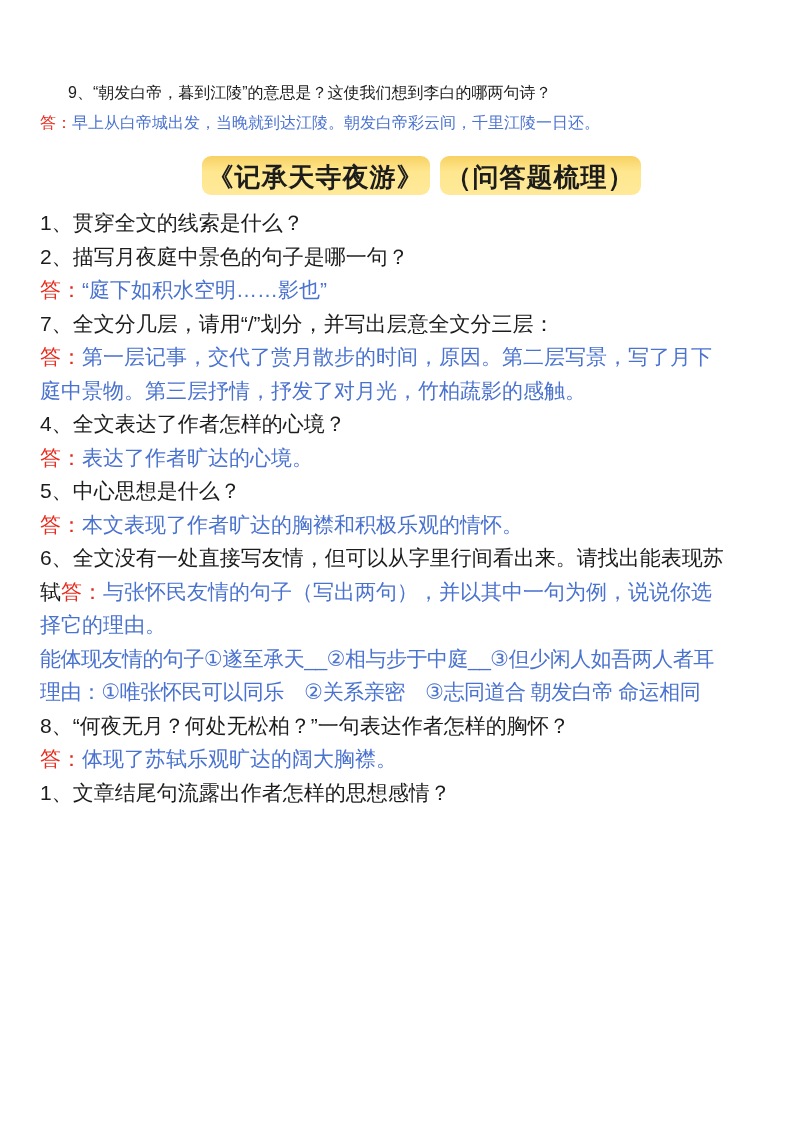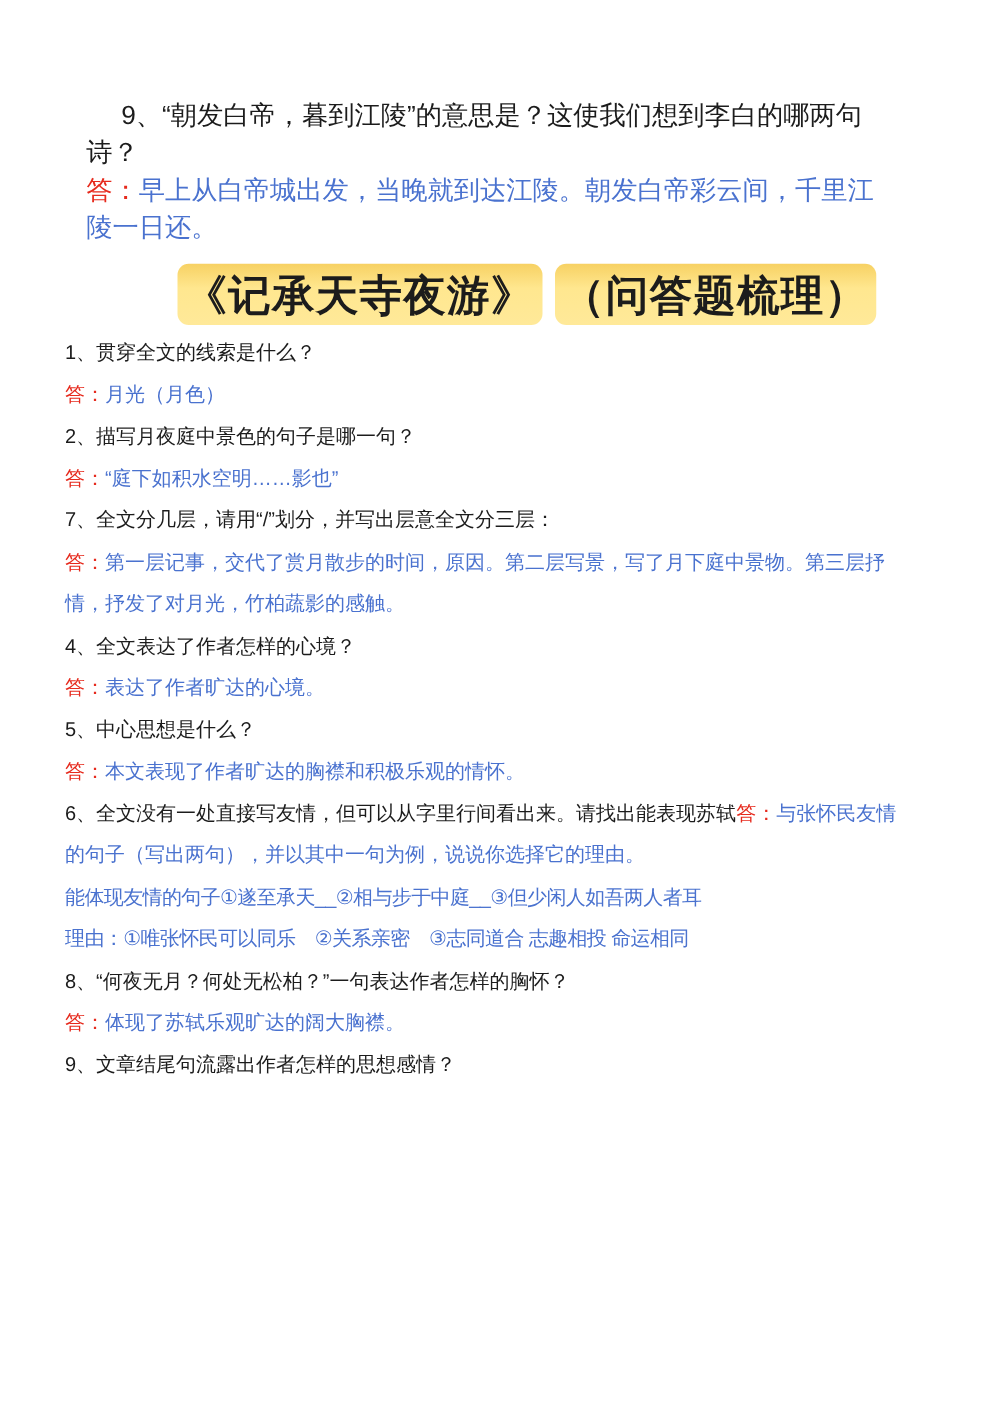--- a/index.html
+++ b/index.html
@@ -8,44 +8,44 @@
     width:793px;height:1122px;
     box-sizing:border-box;
     background:#ffffff;
     padding:78px 63px 0 40px;
     font-family:"Liberation Sans","DejaVu Sans",sans-serif;
     color:var(--question-text,#1c1c1c);
     overflow:hidden;
   }
   p{margin:0;}
   
-  .prev{margin:0 29px;font-size:21px;line-height:30px;}
+  .prev{margin:0 0;font-size:16px;line-height:30px;}
   .prev .q-line{text-indent:28px;}
   
   .title-row{
     margin:16px 0 6px 72px;
     text-align:center;
     font-family:"DejaVu Serif","Liberation Serif",serif;
     font-weight:bold;
-    font-size:34px;
+    font-size:26px;
     line-height:46px;
     letter-spacing:1px;
     white-space:nowrap;
   }
   .hl{
     background:linear-gradient(180deg,
       var(--title-highlight-dark,#f7d163) 0%,
       var(--title-highlight,#ffe78f) 40%,
       #ffe999 100%);
     padding:6px 6px 3px 6px;
     border-radius:9px;
   }
   .hl + .hl{margin-left:10px;}
   
-  .qa{font-size:16px;line-height:33.5px;margin-left:12px;}
+  .qa{font-size:21px;line-height:33.5px;}
   .ans-label{color:var(--answer-label,#e62a1d);}
   .ans-text{color:var(--answer-text,#4a72cf);}
   .note{color:var(--answer-text,#4a72cf);letter-spacing:-0.5px;}
 </style>
 </head>
 <body>
 
 <div class="page">
 
   <div class="prev">
@@ -53,38 +53,37 @@
     <p><span class="ans-label">答：</span><span class="ans-text">早上从白帝城出发，当晚就到达江陵。朝发白帝彩云间，千里江陵一日还。</span></p>
   </div>
 
   <div class="title-row">
     <span class="hl">《记承天寺夜游》</span><span class="hl">（问答题梳理）</span>
   </div>
 
   <div class="qa">
 
     <p>1、贯穿全文的线索是什么？</p>
-    <p><span class="ans-label">答：</span><span class="ans-text">月光（月色）</span></p>
 
     <p>2、描写月夜庭中景色的句子是哪一句？</p>
     <p><span class="ans-label">答：</span><span class="ans-text">“庭下如积水空明……影也”</span></p>
 
     <p>7、全文分几层，请用“/”划分，并写出层意全文分三层：</p>
     <p><span class="ans-label">答：</span><span class="ans-text">第一层记事，交代了赏月散步的时间，原因。第二层写景，写了月下庭中景物。第三层抒情，抒发了对月光，竹柏蔬影的感触。</span></p>
 
     <p>4、全文表达了作者怎样的心境？</p>
     <p><span class="ans-label">答：</span><span class="ans-text">表达了作者旷达的心境。</span></p>
 
     <p>5、中心思想是什么？</p>
     <p><span class="ans-label">答：</span><span class="ans-text">本文表现了作者旷达的胸襟和积极乐观的情怀。</span></p>
 
     <p><span>6、全文没有一处直接写友情，但可以从字里行间看出来。请找出能表现苏轼</span><span class="ans-label">答：</span><span class="ans-text">与张怀民友情的句子（写出两句），并以其中一句为例，说说你选择它的理由。</span></p>
     <p class="note">能体现友情的句子①遂至承天__②相与步于中庭__③但少闲人如吾两人者耳</p>
-    <p class="note">理由：①唯张怀民可以同乐　②关系亲密　③志同道合 志趣相投 命运相同</p>
+    <p class="note">理由：①唯张怀民可以同乐　②关系亲密　③志同道合 朝发白帝 命运相同</p>
 
 
     <p>8、“何夜无月？何处无松柏？”一句表达作者怎样的胸怀？</p>
     <p><span class="ans-label">答：</span><span class="ans-text">体现了苏轼乐观旷达的阔大胸襟。</span></p>
 
-    <p>9、文章结尾句流露出作者怎样的思想感情？</p>
+    <p>1、文章结尾句流露出作者怎样的思想感情？</p>
 
   </div>
 </div>
 
 </body></html>

